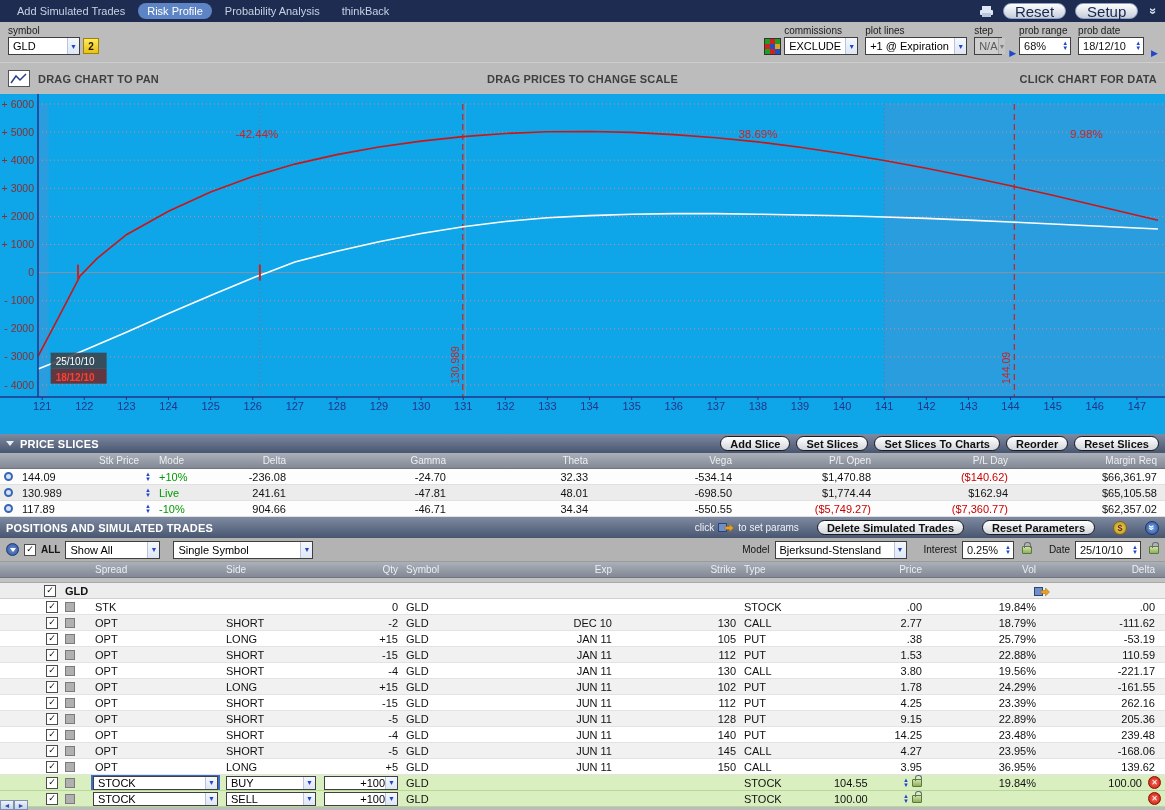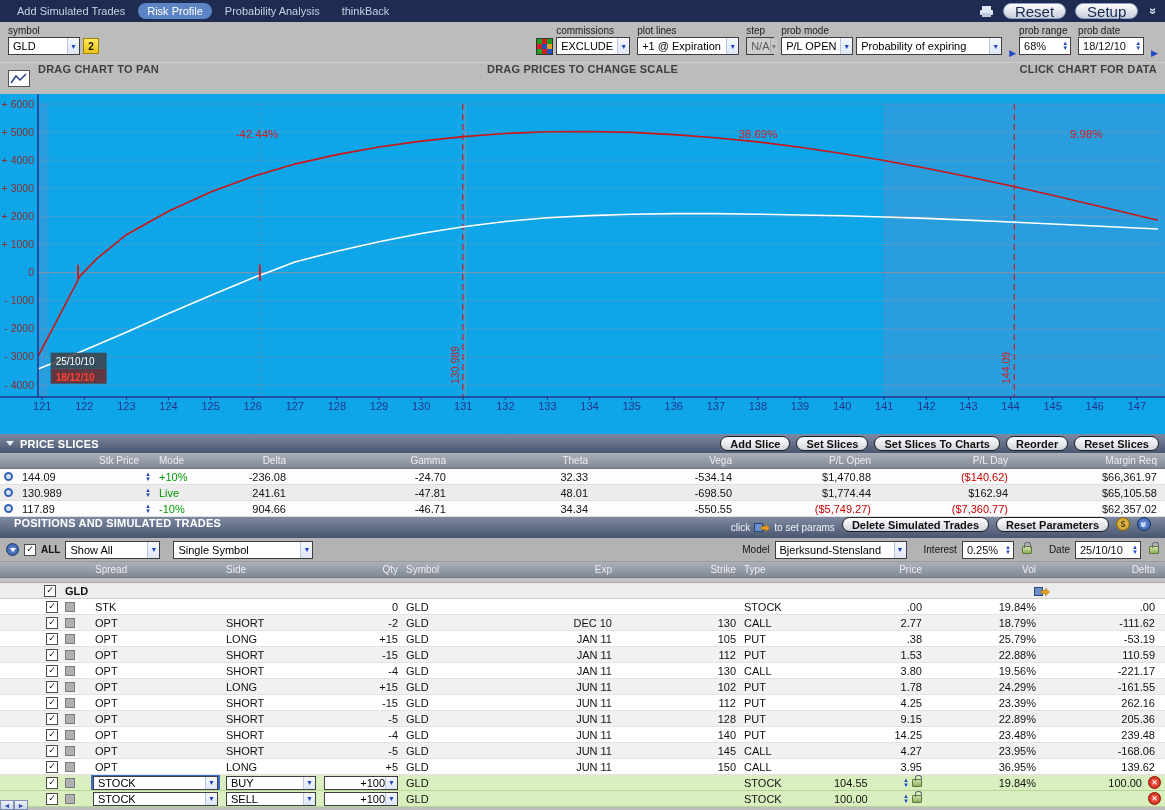--- a/index.html
+++ b/index.html
@@ -34,29 +34,29 @@
 .gridicon{display:inline-grid;grid-template-columns:5px 5px 5px;grid-auto-rows:5px;border:1px solid #333;background:#fff}
 .gridicon b{display:block}
 .gridicon b:nth-child(1){background:#1f9e1f}.gridicon b:nth-child(2){background:#d02020}.gridicon b:nth-child(3){background:#1f9e1f}
 .gridicon b:nth-child(4){background:#d02020}.gridicon b:nth-child(5){background:#2050c0}.gridicon b:nth-child(6){background:#e0a020}
 .gridicon b:nth-child(7){background:#1f9e1f}.gridicon b:nth-child(8){background:#d02020}.gridicon b:nth-child(9){background:#2050c0}
 .exparrow{color:#1f47c8;font-size:9px;align-self:flex-end;margin:0 3px 4px 0}
 
 
 .hints{height:32px;background:#bcbcbc;position:relative;border-top:1px solid #cdcdcd}
 .charticon{position:absolute;left:8px;top:7px;width:22px;height:17px;background:#fff;border:1px solid #555;display:flex;align-items:center;justify-content:center}
-.hint{position:absolute;top:0;font-size:11px;font-weight:bold;color:#3f3f3f;letter-spacing:.2px}
+.hint{position:absolute;top:10px;font-size:11px;font-weight:bold;color:#3f3f3f;letter-spacing:.2px}
 .hint.l{left:38px}.hint.c{left:50%;transform:translateX(-50%)}.hint.rr{right:8px}
 
 
 #chart{height:340px;position:relative;background:#0ea5e9}
 
 
 .sechead{height:19px;background:linear-gradient(#7e8aa2,#49566f);display:flex;align-items:center;padding:0 6px;gap:6px}
-.poshead{height:21px;background:linear-gradient(#7e8aa2,#49566f);display:flex;padding:0 14px;gap:7px}
+.poshead{height:21px;background:linear-gradient(#7e8aa2,#49566f);display:flex;align-items:center;padding:0 6px;gap:18px}
 .sechead .title,.poshead .title{color:#fff;font-weight:bold;font-size:11px;letter-spacing:.2px;margin-right:4px;white-space:nowrap}
 .sp{flex:1}
 .btn{background:linear-gradient(#ffffff,#d2d6dd);border:1px solid #1d1d1d;border-radius:8px;height:15px;display:inline-flex;align-items:center;padding:0 9px;font-size:11px;font-weight:bold;color:#101010;white-space:nowrap}
 .tri{width:0;height:0;border-left:4px solid transparent;border-right:4px solid transparent;border-top:5px solid #e8edf5;display:inline-block}
 .hint2{color:#f0f3f8;font-size:10px;display:inline-flex;align-items:center;gap:4px;white-space:nowrap}
 .circ{width:14px;height:14px;border-radius:50%;display:inline-flex;align-items:center;justify-content:center;font-size:9px;font-weight:bold;border:1px solid #1a3464;flex:none}
 .circ.gold{background:radial-gradient(#f6dc7a,#b8860b);color:#5a3c00;border-color:#8a6508}
 .circ.blue{background:radial-gradient(#7aa2e8,#26509c);color:#fff}
 .circ.blue i{font-style:normal;transform:rotate(90deg);display:inline-block;font-size:10px}
 
@@ -164,33 +164,20 @@
           <span>+1 @ Expiration</span>
           <span class="arr">▼</span>
         </span>
     </div>
   </div>
   <div class="tgroup">
     <span class="tlabel">step</span>
     <div class="ctrl">
       <span class="dd dis w46">
           <span>N/A</span>
-          <span class="arr">▼</span>
-        </span>
-    </div>
-  </div>
-  <div class="tgroup">
-    <span class="tlabel">prob mode</span>
-    <div class="ctrl">
-      <span class="dd w72">
-          <span>P/L OPEN</span>
-          <span class="arr">▼</span>
-        </span>
-      <span class="dd w146">
-          <span>Probability of expiring</span>
           <span class="arr">▼</span>
         </span>
     </div>
   </div>
   <span class="exparrow">▶</span>
   <div class="tgroup">
     <span class="tlabel">prob range</span>
     <div class="ctrl">
       <span class="spinbox w52">
           <span>68%</span>

